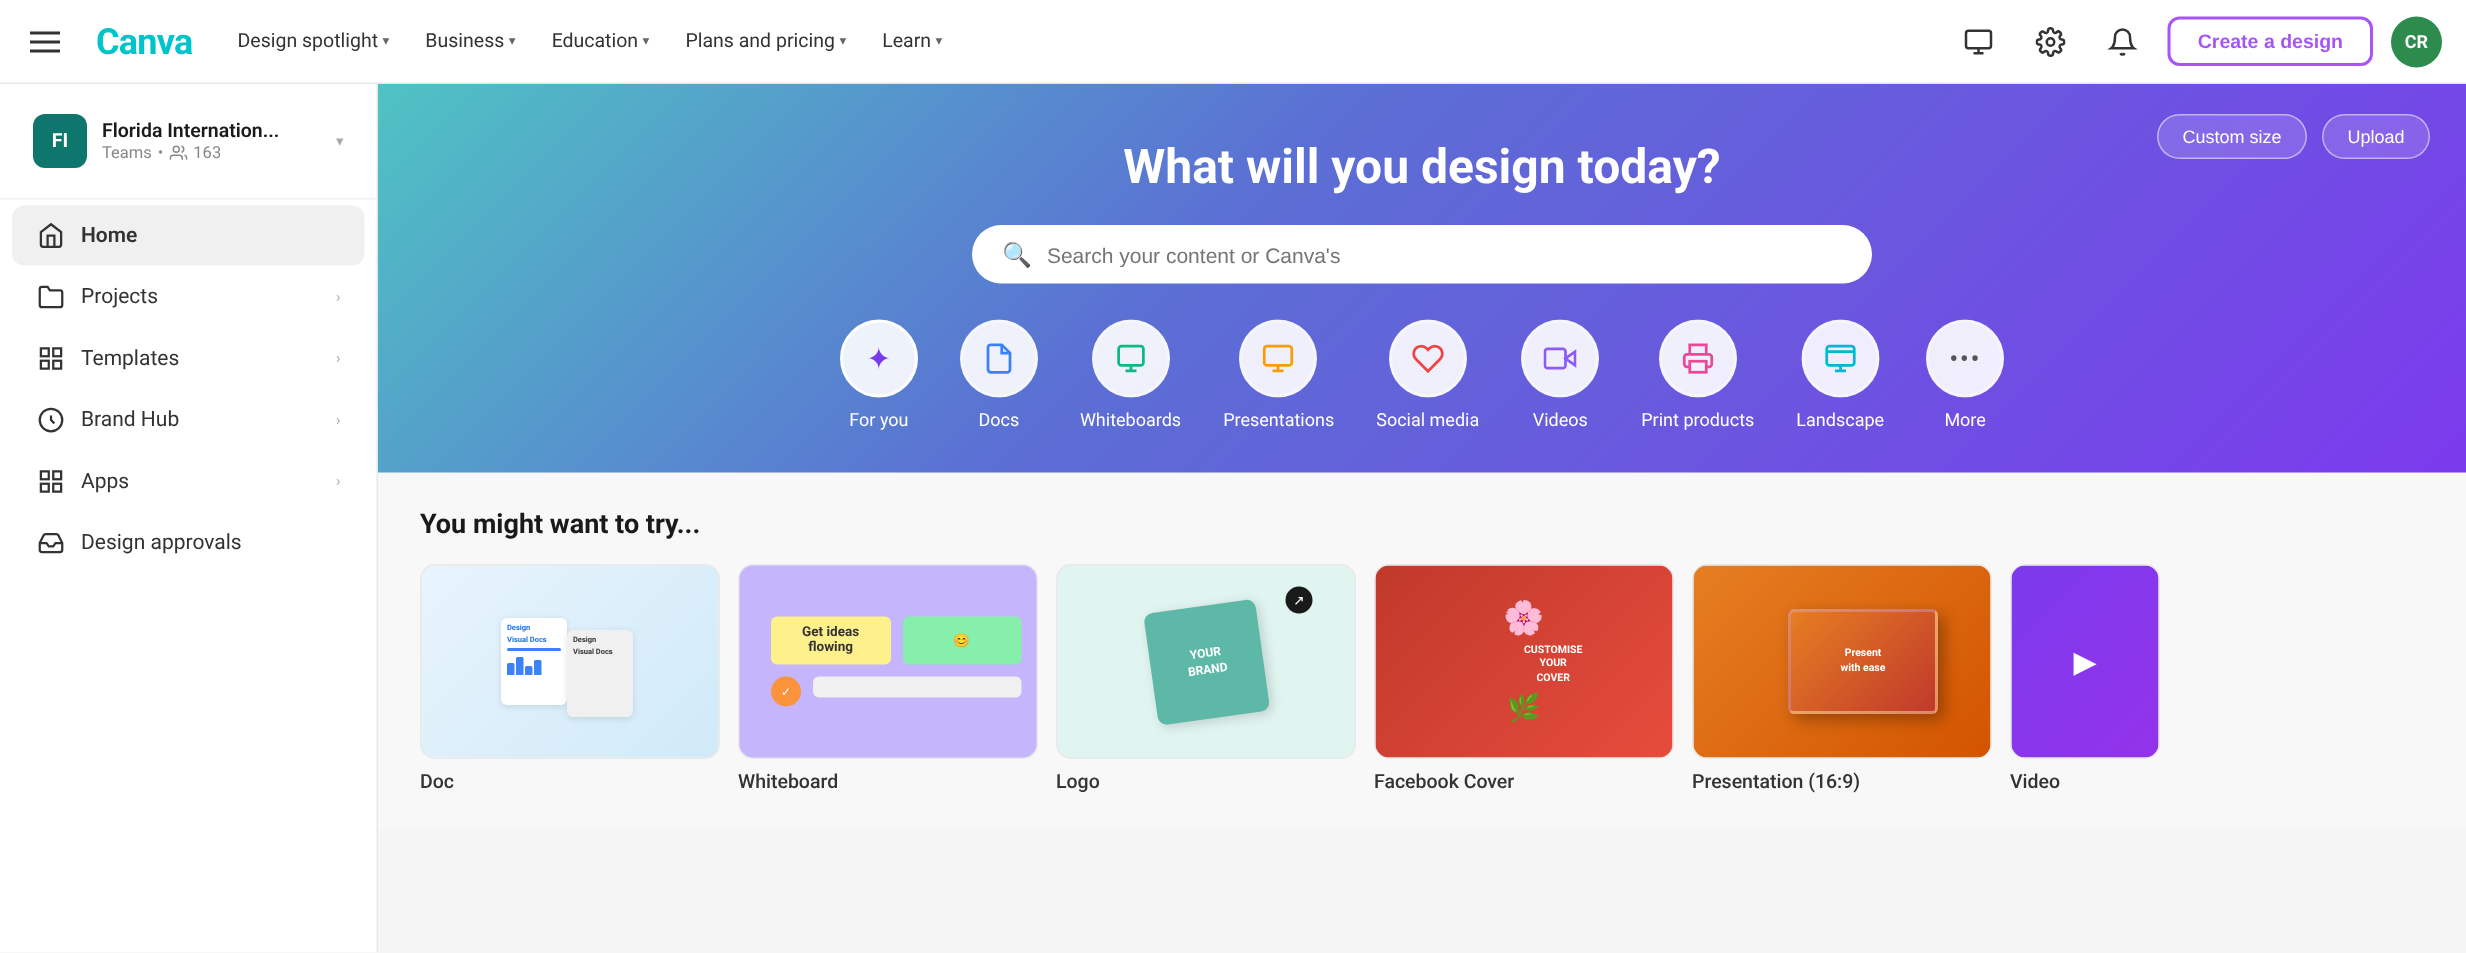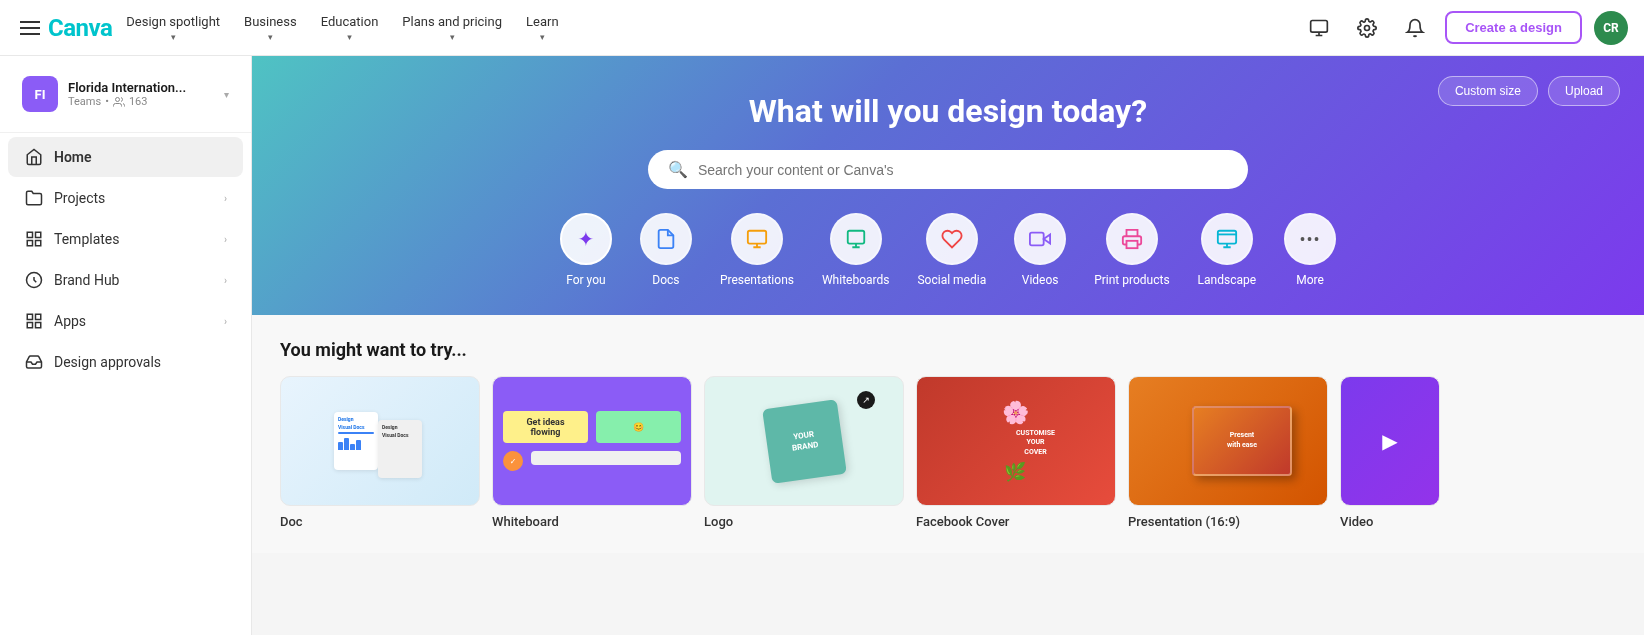--- a/index.html
+++ b/index.html
@@ -3,28 +3,28 @@
   <meta charset="utf-8">
   <style>
     * { box-sizing: border-box; margin: 0; padding: 0; }
     body { font-family: -apple-system, BlinkMacSystemFont, 'Segoe UI', Roboto, sans-serif; background: #f5f5f5; overflow-x: hidden; }
 
     
     .topnav {
       display: flex; align-items: center; background: #fff; height: 56px;
       padding: 0 16px; border-bottom: 1px solid #e8e8e8; position: relative; z-index: 10;
     }
-    .topnav-left { display: flex; align-items: center; gap: 4px; }
+    .topnav-left { display: flex; align-items: center; gap: 20px; }
     .hamburger { display: flex; flex-direction: column; gap: 4px; cursor: pointer; padding: 4px; }
     .hamburger span { width: 20px; height: 2px; background: #333; display: block; }
     .canva-logo { font-size: 24px; font-weight: 700; color: #00c4cc; cursor: pointer; letter-spacing: -0.5px; }
     .nav-links { display: flex; align-items: center; gap: 4px; }
     .nav-link {
       font-size: 13px; color: #333; cursor: pointer; padding: 6px 10px;
-      border-radius: 6px; display: flex; align-items: center; gap: 3px; flex-direction: column;
+      border-radius: 6px; display: flex; align-items: center; gap: 3px;
     }
     .nav-link .chevron { font-size: 9px; color: #666; }
     .topnav-right { display: flex; align-items: center; gap: 12px; margin-left: auto; }
     .icon-btn { width: 36px; height: 36px; display: flex; align-items: center; justify-content: center; cursor: pointer; border-radius: 6px; color: #333; }
     .create-btn {
       background: #fff; border: 2px solid #a855f7; color: #a855f7;
       padding: 7px 18px; border-radius: 8px; font-size: 13px; font-weight: 600;
       cursor: pointer;
     }
     .avatar {
@@ -39,21 +39,21 @@
     
     .sidebar {
       width: 252px; background: #fff; border-right: 1px solid #e8e8e8;
       flex-shrink: 0; padding: 12px 0; overflow-y: auto;
     }
     .sidebar-org {
       display: flex; align-items: center; gap: 10px; padding: 8px 14px 16px;
       cursor: pointer; border-radius: 8px; margin: 0 8px;
     }
     .org-avatar {
-      width: 36px; height: 36px; border-radius: 8px; background: #8b5cf6;
+      width: 36px; height: 36px; border-radius: 8px; background: #0f766e;
       display: flex; align-items: center; justify-content: center; color: #fff; font-size: 13px; font-weight: 700; flex-shrink: 0;
     }
     .org-info { flex: 1; min-width: 0; }
     .org-name { font-size: 13px; font-weight: 600; color: #1a1a1a; white-space: nowrap; overflow: hidden; text-overflow: ellipsis; }
     .org-meta { font-size: 11px; color: #888; display: flex; align-items: center; gap: 4px; }
     .org-chevron { font-size: 10px; color: #aaa; }
     .sidebar-divider { height: 1px; background: #f0f0f0; margin: 4px 0; }
     .sidebar-item {
       display: flex; align-items: center; gap: 10px; padding: 10px 16px;
       cursor: pointer; font-size: 14px; color: #333; border-radius: 8px; margin: 1px 8px;
@@ -112,21 +112,21 @@
       width: 44px; height: 58px; background: #fff; border-radius: 4px;
       padding: 4px; font-size: 6px; color: #555; display: flex; flex-direction: column; gap: 2px;
       box-shadow: 0 1px 4px rgba(0,0,0,0.1);
     }
     .doc-page-title { font-size: 5px; font-weight: 700; color: #333; }
     .doc-line { height: 2px; background: #ddd; border-radius: 1px; }
     .doc-blue { background: #3b82f6; }
     .doc-chart { display: flex; align-items: flex-end; gap: 1px; margin-top: 2px; }
     .doc-bar { width: 5px; background: #3b82f6; border-radius: 1px 1px 0 0; }
 
-    .whiteboard-thumb { background: #8b5cf6; display: flex; align-items: center; justify-content: center; }
+    .whiteboard-thumb { background: #c4b5fd; display: flex; align-items: center; justify-content: center; padding-left: 11px; }
 
     .fb-thumb { background: #1a1a2e; display: flex; align-items: center; justify-content: center; }
 
     .logo-thumb { background: #e0f4f0; display: flex; align-items: center; justify-content: center; }
 
     .fbcover-thumb { background: linear-gradient(135deg, #c0392b, #e74c3c); display: flex; align-items: center; justify-content: center; }
 
     .pres-thumb { background: linear-gradient(135deg, #e67e22, #d35400); display: flex; align-items: center; justify-content: center; position: relative; }
     .pres-screen { width: 100px; height: 70px; background: linear-gradient(135deg, #e67e22, #c0392b); border-radius: 4px; border: 2px solid rgba(255,255,255,0.3); display: flex; align-items: center; justify-content: center; box-shadow: 4px 4px 10px rgba(0,0,0,0.3); margin-left: 28px; }
     .pres-text { font-size: 7px; font-weight: 700; color: #fff; text-align: center; line-height: 1.4; }
@@ -308,35 +308,35 @@
           <div class="cat-circle" style="background: rgba(255,255,255,0.9);">
             <svg width="22" height="22" viewBox="0 0 24 24" fill="none" stroke="#3b82f6" stroke-width="2">
                 <path d="M14 2H6a2 2 0 0 0-2 2v16a2 2 0 0 0 2 2h12a2 2 0 0 0 2-2V8z"></path>
                 <polyline points="14 2 14 8 20 8"></polyline>
               </svg>
           </div>
           <span class="cat-label">Docs</span>
         </div>
         <div class="cat-item">
           <div class="cat-circle" style="background: rgba(255,255,255,0.9);">
+            <svg width="22" height="22" viewBox="0 0 24 24" fill="none" stroke="#10b981" stroke-width="2">
+                <rect x="3" y="3" width="18" height="14" rx="2"></rect>
+                <path d="M8 21h8M12 17v4"></path>
+              </svg>
+          </div>
+          <span class="cat-label">Whiteboards</span>
+        </div>
+        <div class="cat-item">
+          <div class="cat-circle" style="background: rgba(255,255,255,0.9);">
             <svg width="22" height="22" viewBox="0 0 24 24" fill="none" stroke="#f59e0b" stroke-width="2">
                 <rect x="2" y="3" width="20" height="14" rx="2"></rect>
                 <path d="M8 21h8M12 17v4"></path>
               </svg>
           </div>
           <span class="cat-label">Presentations</span>
-        </div>
-        <div class="cat-item">
-          <div class="cat-circle" style="background: rgba(255,255,255,0.9);">
-            <svg width="22" height="22" viewBox="0 0 24 24" fill="none" stroke="#10b981" stroke-width="2">
-                <rect x="3" y="3" width="18" height="14" rx="2"></rect>
-                <path d="M8 21h8M12 17v4"></path>
-              </svg>
-          </div>
-          <span class="cat-label">Whiteboards</span>
         </div>
         <div class="cat-item">
           <div class="cat-circle" style="background: rgba(255,255,255,0.9);">
             <svg width="22" height="22" viewBox="0 0 24 24" fill="none" stroke="#ef4444" stroke-width="2">
                 <path d="M20.84 4.61a5.5 5.5 0 0 0-7.78 0L12 5.67l-1.06-1.06a5.5 5.5 0 0 0-7.78 7.78l1.06 1.06L12 21.23l7.78-7.78 1.06-1.06a5.5 5.5 0 0 0 0-7.78z"></path>
               </svg>
           </div>
           <span class="cat-label">Social media</span>
         </div>
         <div class="cat-item">

